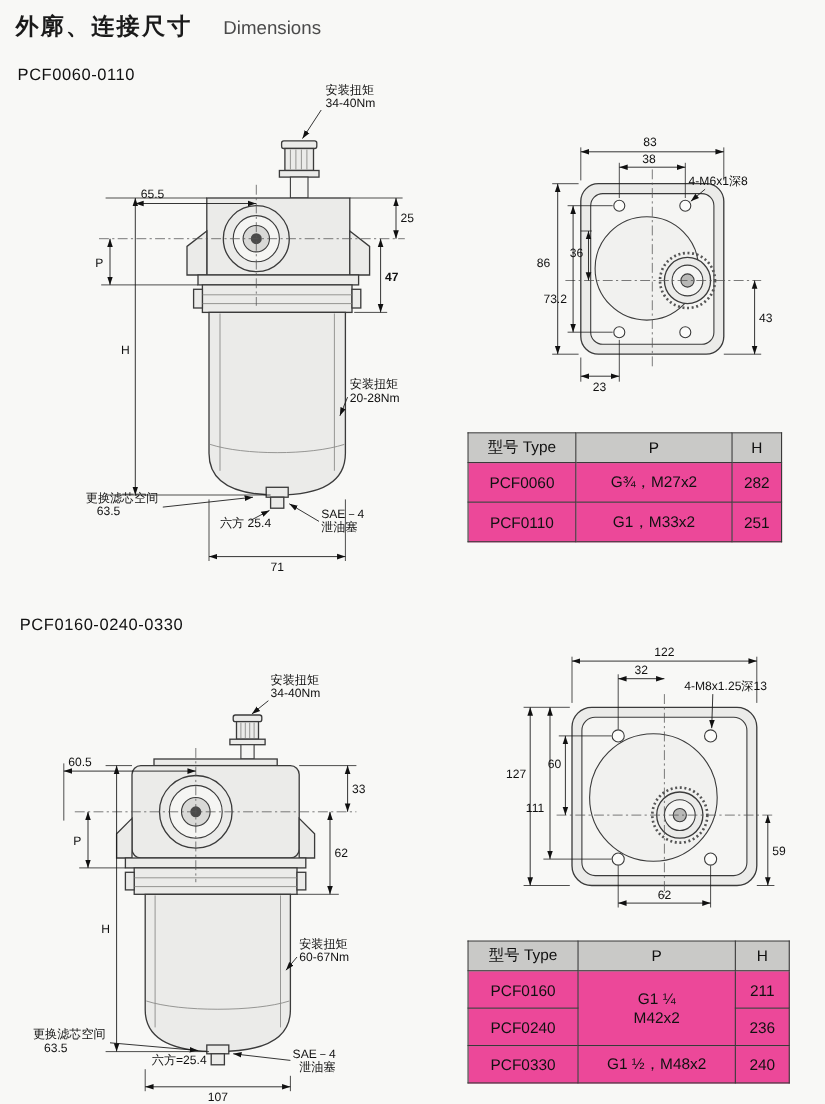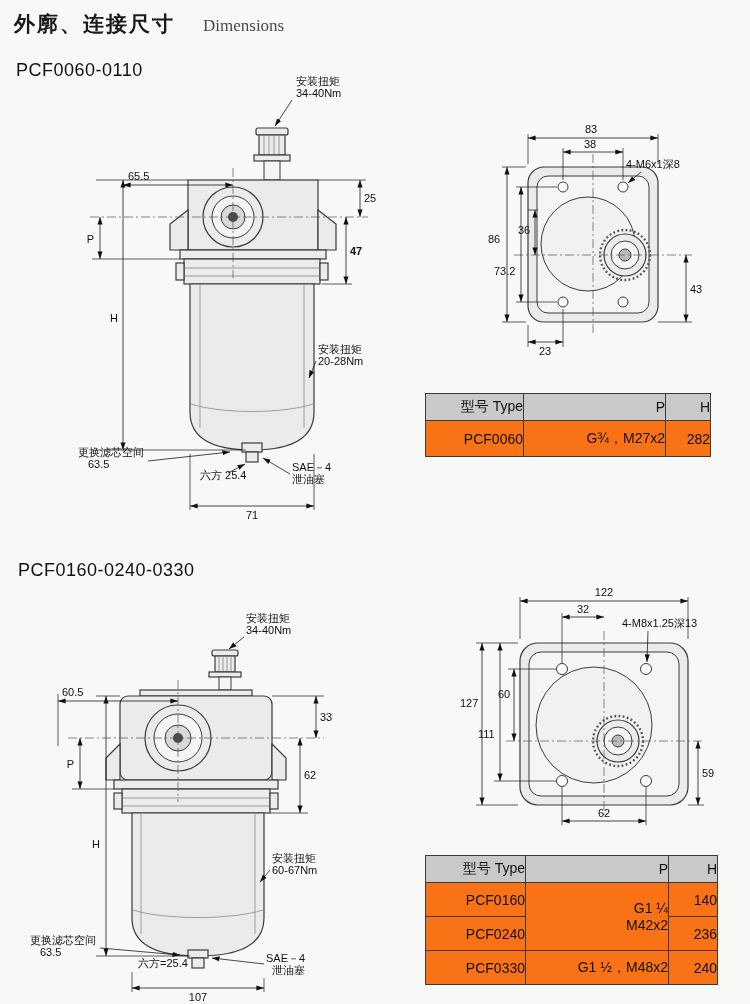--- a/index.html
+++ b/index.html
@@ -1,39 +1,39 @@
 <!DOCTYPE html>
 <html><head>
 <meta charset="utf-8">
 <style>
   * { margin:0; padding:0; box-sizing:border-box; }
   body { background:#e9e9e7; }
   #page { position:relative; width:750px; height:1004px; margin:0 auto; background:#f8f8f6;
           font-family:"Liberation Sans", sans-serif; color:#1a1a1a; overflow:hidden; }
   .abs { position:absolute; }
   .title-cn { font-size:21px; font-weight:bold; letter-spacing:2px; }
-  .title-en { font-size:17px; color:#4a4a4a; margin-left:28px;font-family:Liberation Serif, serif; }
-  .sec-heading { font-size:18px; color:#111; letter-spacing:0.5px; }
+  .title-en { font-size:17px; color:#4a4a4a; margin-left:28px; }
+  .sec-heading { font-size:15px; color:#111; letter-spacing:0.5px; }
   
   .oline  { fill:#ebebe9; stroke:#3b3b3b; stroke-width:1.2; }
   .oline2 { fill:#f5f5f3; stroke:#3b3b3b; stroke-width:1; }
   .hatch  { stroke:#7a7a78; stroke-width:0.7; }
   .thin   { stroke:#8a8a88; stroke-width:0.8; fill:none; }
   .dim    { stroke:#1a1a1a; stroke-width:0.8; fill:none; }
   .ext    { stroke:#1a1a1a; stroke-width:0.7; }
   .cl     { stroke:#555; stroke-width:0.7; stroke-dasharray:9 3 2 3; }
   .dimtxt   { font-family:"Liberation Sans",sans-serif; font-size:11px; fill:#111; }
   .dimtxt-b { font-family:"Liberation Sans",sans-serif; font-size:11px; font-weight:bold; fill:#111; }
   .cjk      { font-family:"Liberation Sans",sans-serif; font-size:11px; fill:#111; }
   
   table.spec { border-collapse:collapse; width:100%; table-layout:fixed; }
-  .spec th, .spec td { border:1.5px solid #3a3a3a; text-align:right; vertical-align:middle;
+  .spec th, .spec td { border:1.5px solid #3a3a3a; text-align:center; vertical-align:middle;
                        font-size:14px; padding:0; color:#111; }
   .spec th { background:#c9c9c7; font-weight:normal; height:27px; }
-  .spec td { height:36px; background:#f97316; }
+  .spec td { height:36px; background:#ec4899; }
   #table2 .spec td { height:34px; }
   .pcell div { line-height:17px; }
 </style>
 </head>
 <body>
 
 <div id="page">
 
   <svg width="0" height="0" style="position:absolute" aria-hidden="true">
     <defs>
@@ -212,20 +212,25 @@
           <th>型号 Type</th>
           <th>P</th>
           <th>H</th>
         </tr>
       </thead>
       <tbody>
         <tr>
           <td>PCF0060</td>
           <td>G¾，M27x2</td>
           <td>282</td>
+        </tr>
+        <tr>
+          <td>PCF0110</td>
+          <td>G1，M33x2</td>
+          <td>251</td>
         </tr>
       </tbody>
     </table>
   </div>
 
   <div class="abs sec-heading" style="left:18px;top:560px">PCF0160-0240-0330</div>
 
   <svg class="abs" style="left:22px;top:610px" width="340" height="392" viewBox="0 0 340 392">
     <g>
       <rect class="oline" x="190" y="40" width="26" height="6" rx="2"></rect>
@@ -389,21 +394,21 @@
           <th>H</th>
         </tr>
       </thead>
       <tbody>
         <tr>
           <td>PCF0160</td>
           <td rowspan="2" class="pcell">
             <div>G1 ¼</div>
             <div>M42x2</div>
           </td>
-          <td>140</td>
+          <td>211</td>
         </tr>
         <tr>
           <td>PCF0240</td>
           <td>236</td>
         </tr>
         <tr>
           <td>PCF0330</td>
           <td>G1 ½，M48x2</td>
           <td>240</td>
         </tr>

